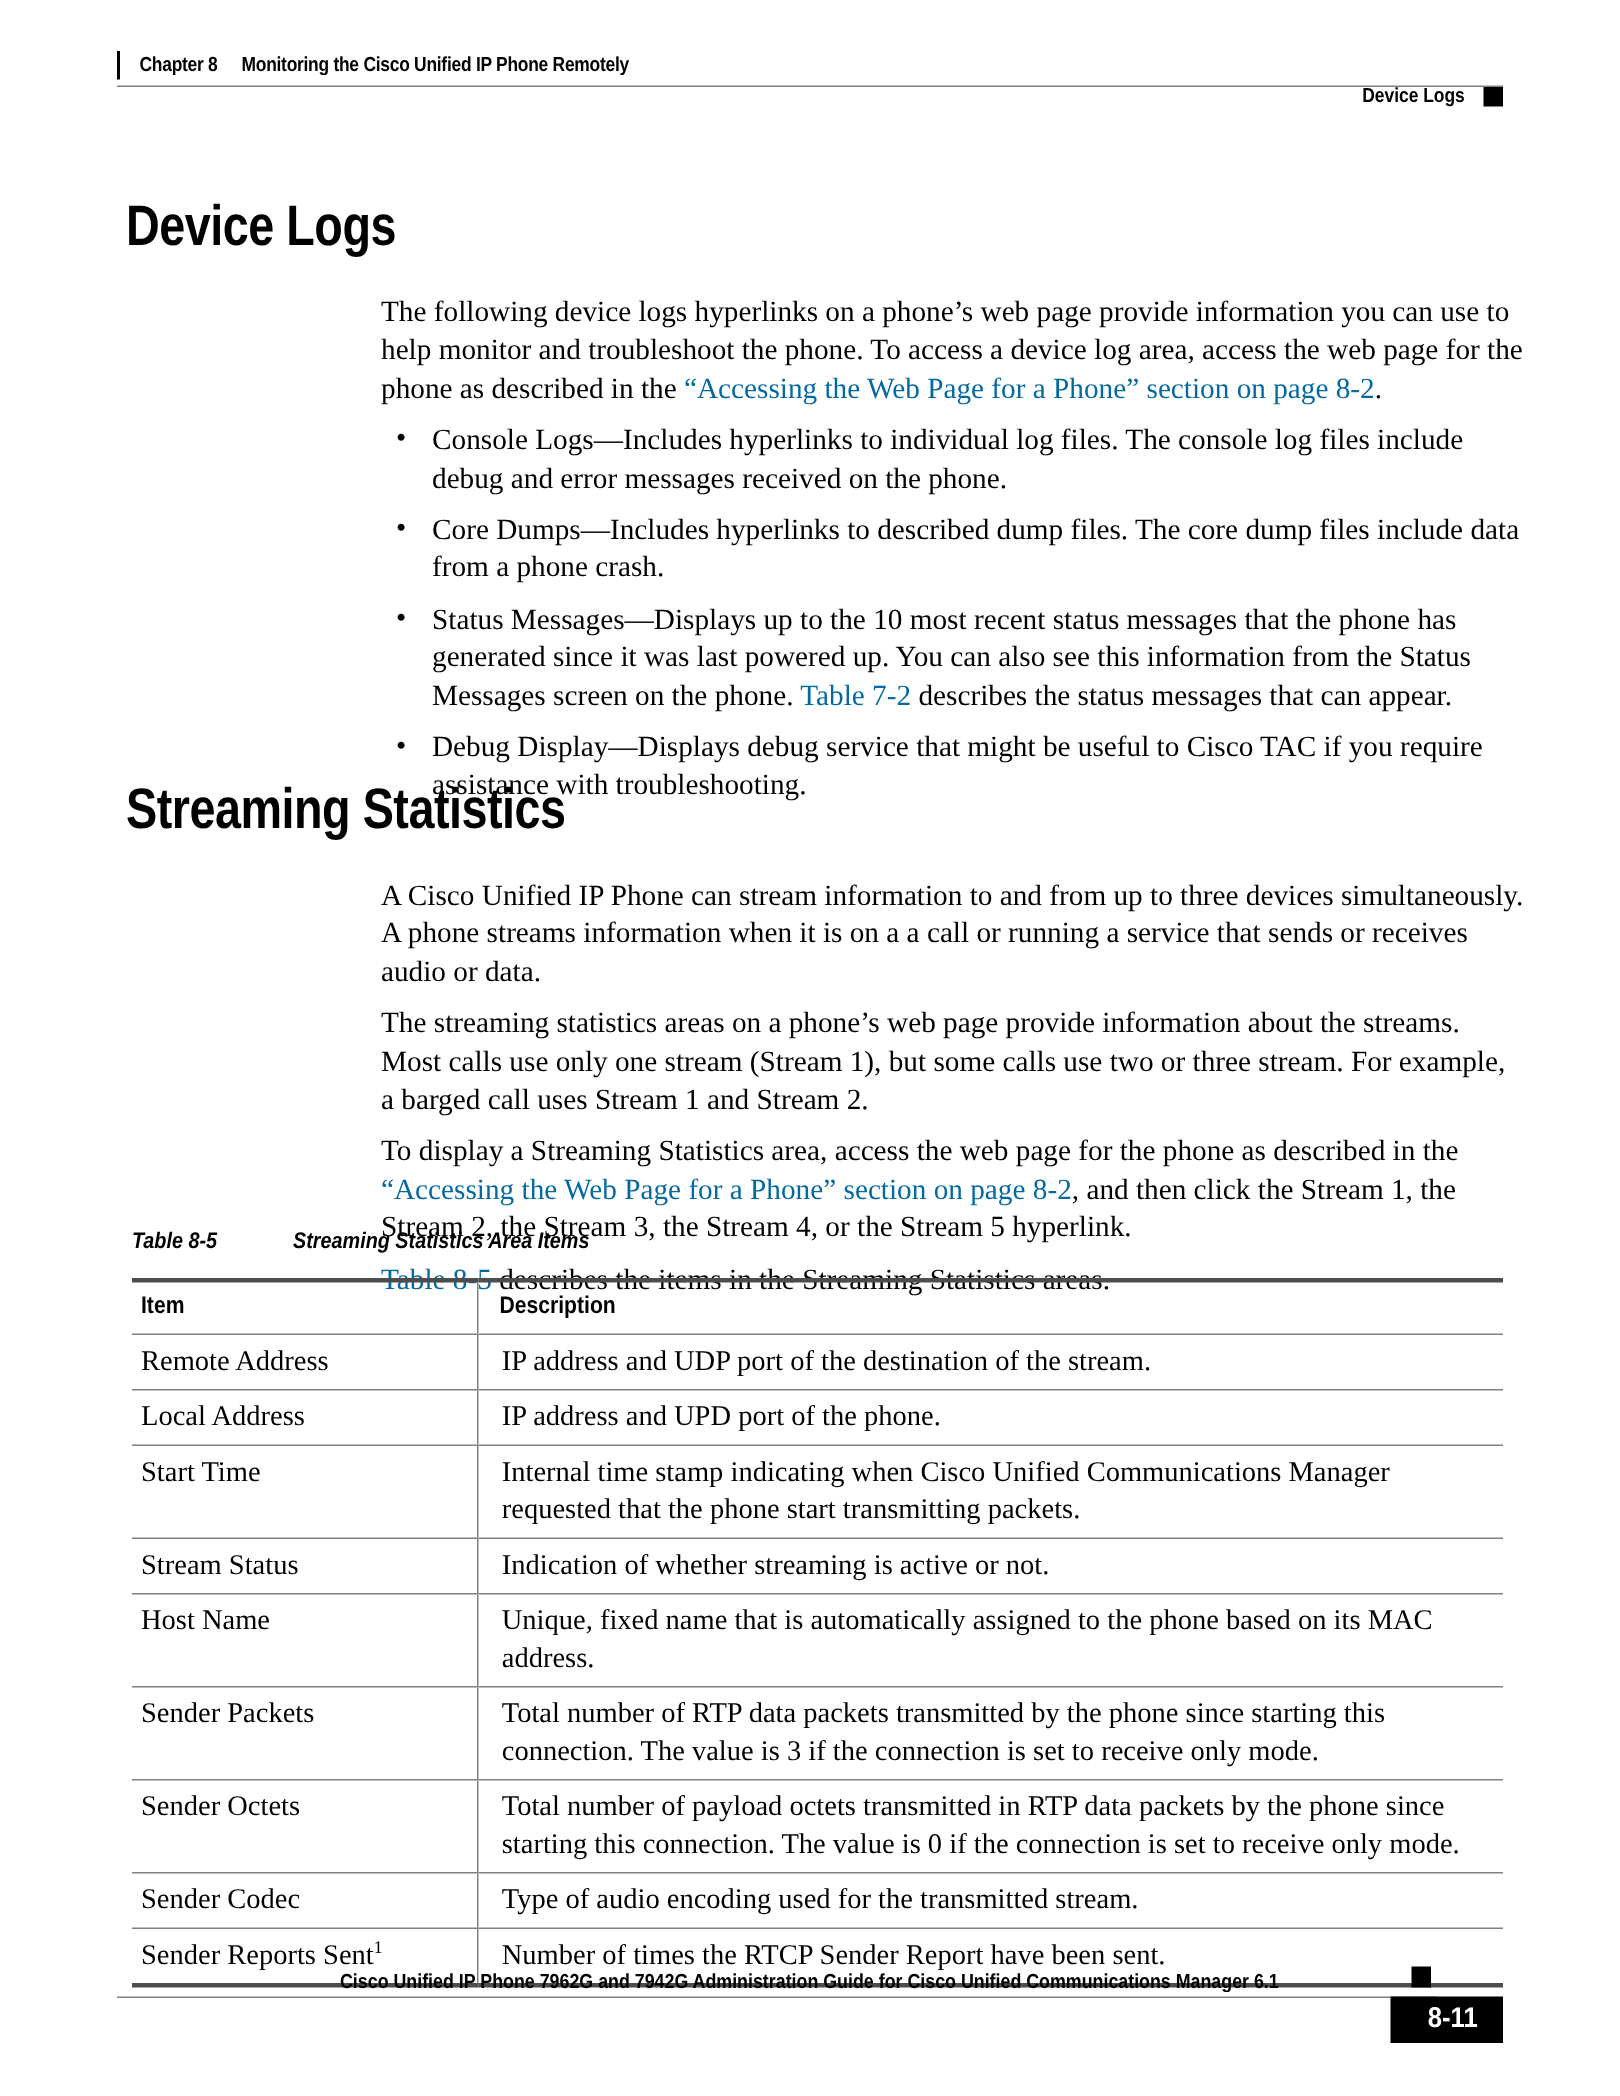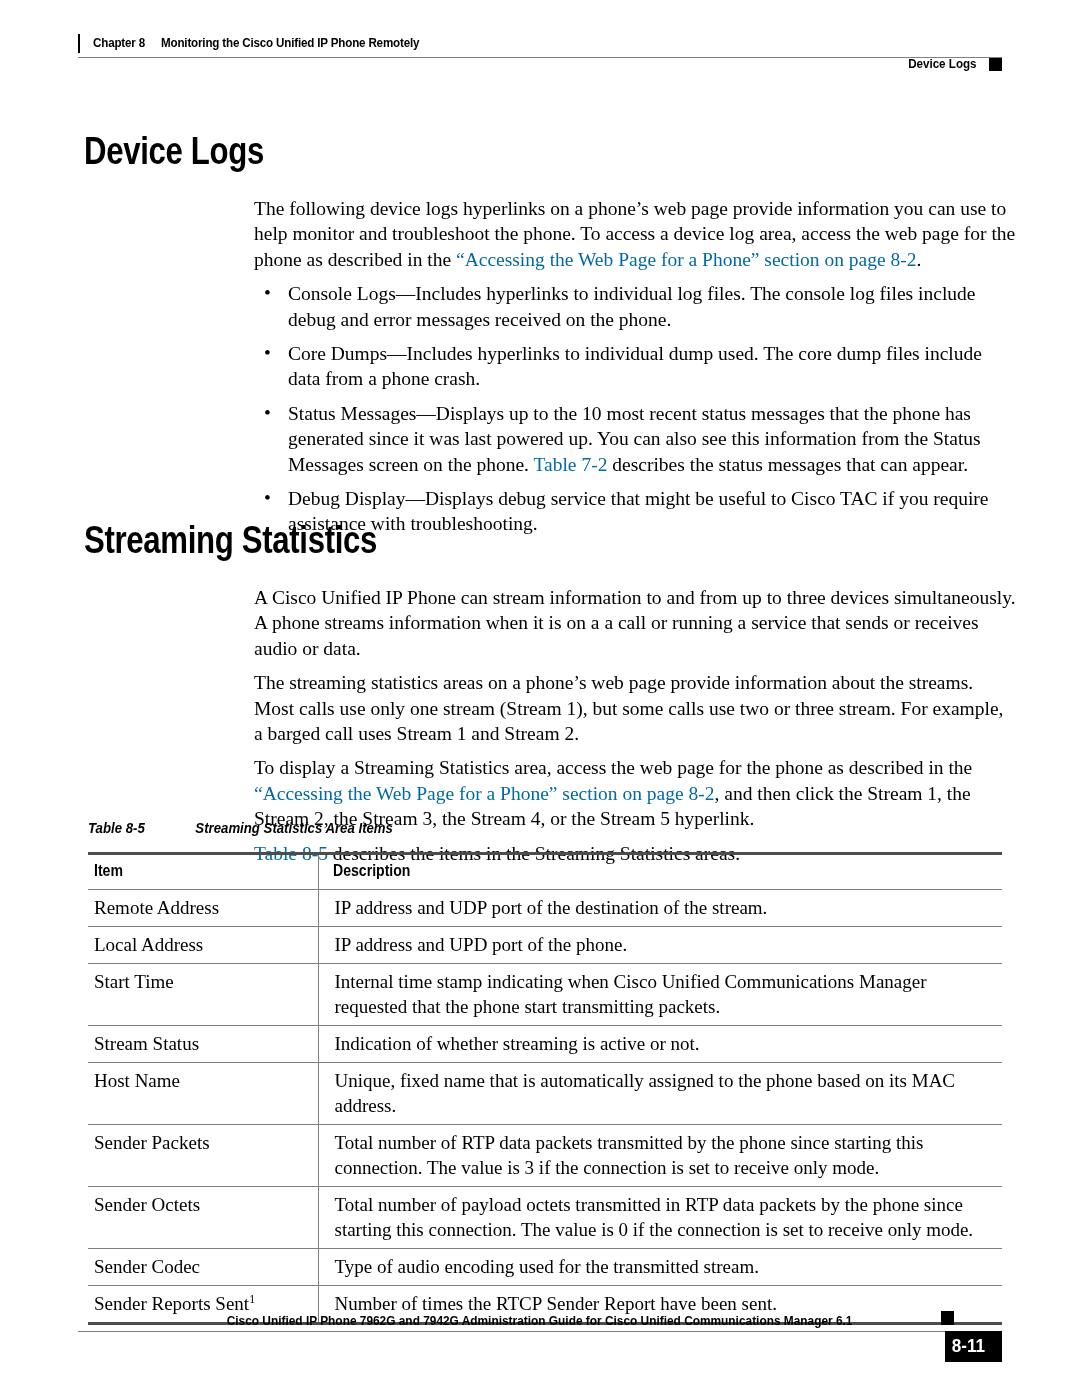--- a/index.html
+++ b/index.html
@@ -257,21 +257,21 @@
     transform: scaleX(0.88);
     transform-origin: left center;
     white-space: nowrap;
   }
   .pg-num-box {
     position: absolute;
     right: 78px;
     top: 1331px;
     background: #000;
     color: #fff;
-    padding: 4px 15px 5px 5px;
+    padding: 4px 15px 5px 23px;
     font-family: "Liberation Sans Narrow", "Liberation Sans", sans-serif;
     font-weight: bold;
     font-size: 19px;
     line-height: 22px;
   }
   .pg-num-box .pn-inner {
     display: inline-block;
     transform: scaleX(0.9);
     transform-origin: center center;
   }
@@ -299,21 +299,21 @@
   <div class="body-col" style="top:196px;">
     <p class="para"><span>The following device logs hyperlinks on a phone’s web page provide information you can use to help monitor and troubleshoot the phone. To access a device log area, access the web page for the phone as described in the </span><span class="lnk">“Accessing the Web Page for a Phone” section on page 8-2</span><span>.</span></p>
 
     <ul class="blist">
       <li>
         <span class="bullet">•</span>
         <span>Console Logs—Includes hyperlinks to individual log files. The console log files include debug and error messages received on the phone.</span>
       </li>
       <li>
         <span class="bullet">•</span>
-        <span>Core Dumps—Includes hyperlinks to individual dump used. The core dump files include data from a phone crash.</span>
+        <span>Core Dumps—Includes hyperlinks to described dump files. The core dump files include data from a phone crash.</span>
       </li>
       <li>
         <span class="bullet">•</span>
         <span>Status Messages—Displays up to the 10 most recent status messages that the phone has generated since it was last powered up. You can also see this information from the Status Messages screen on the phone. </span><span class="lnk">Table 7-2</span><span> describes the status messages that can appear.</span>
       </li>
       <li>
         <span class="bullet">•</span>
         <span>Debug Display—Displays debug service that might be useful to Cisco TAC if you require assistance with troubleshooting.</span>
       </li>
     </ul>

